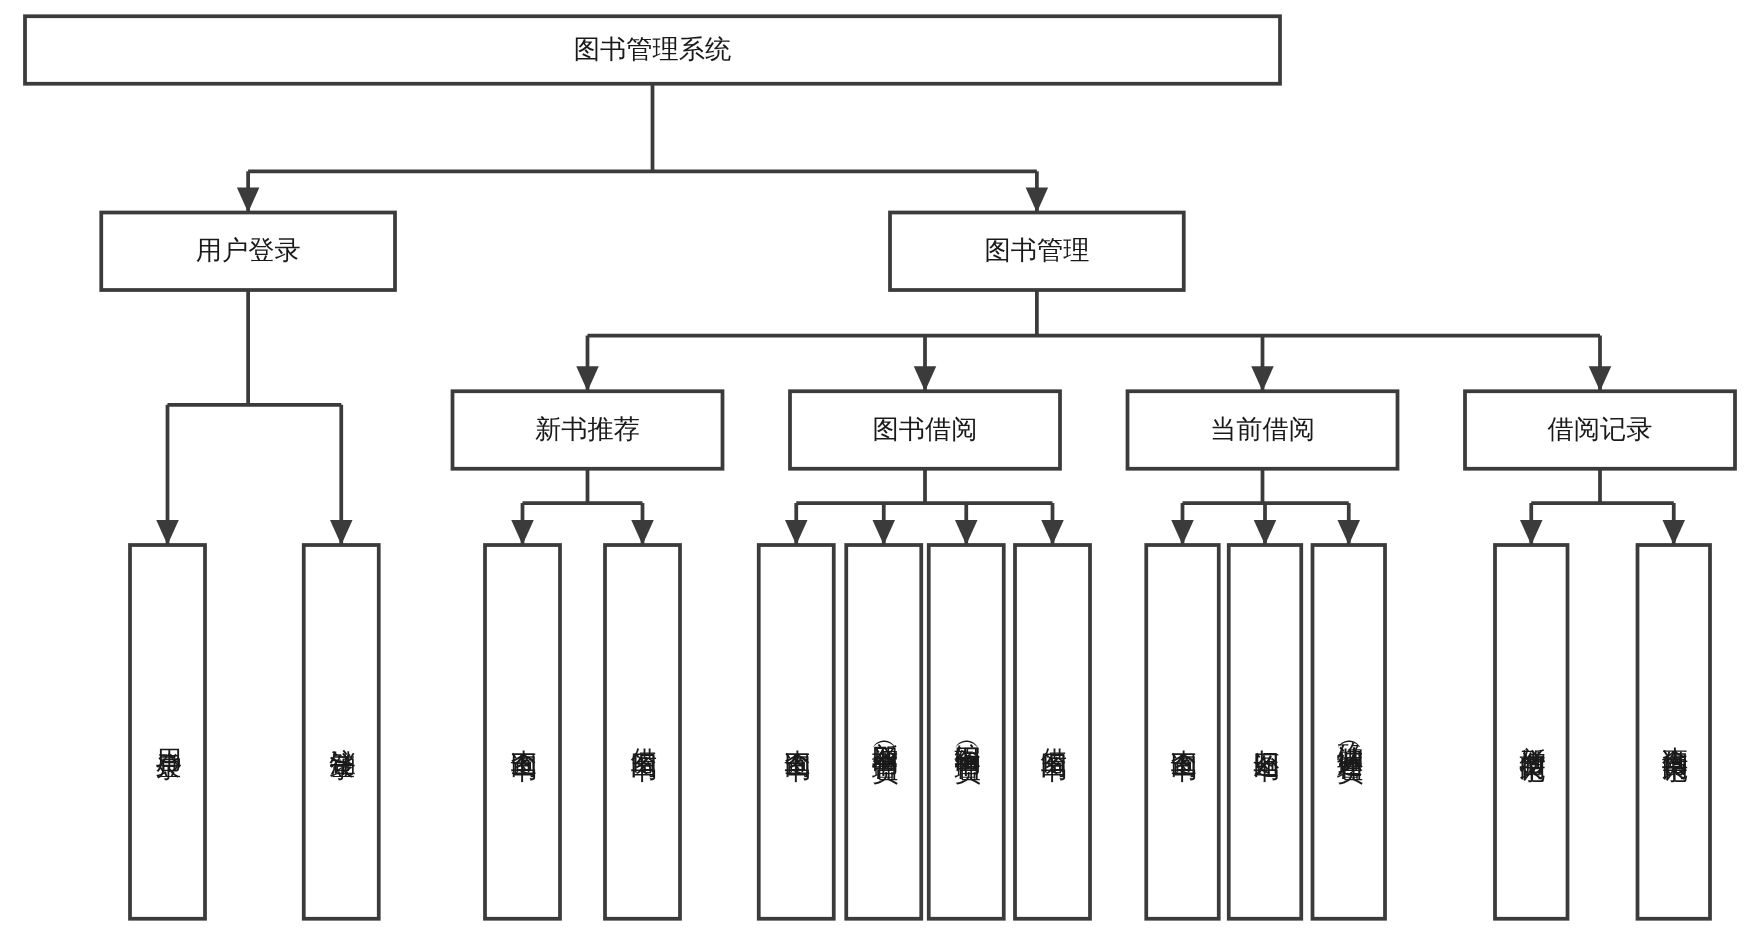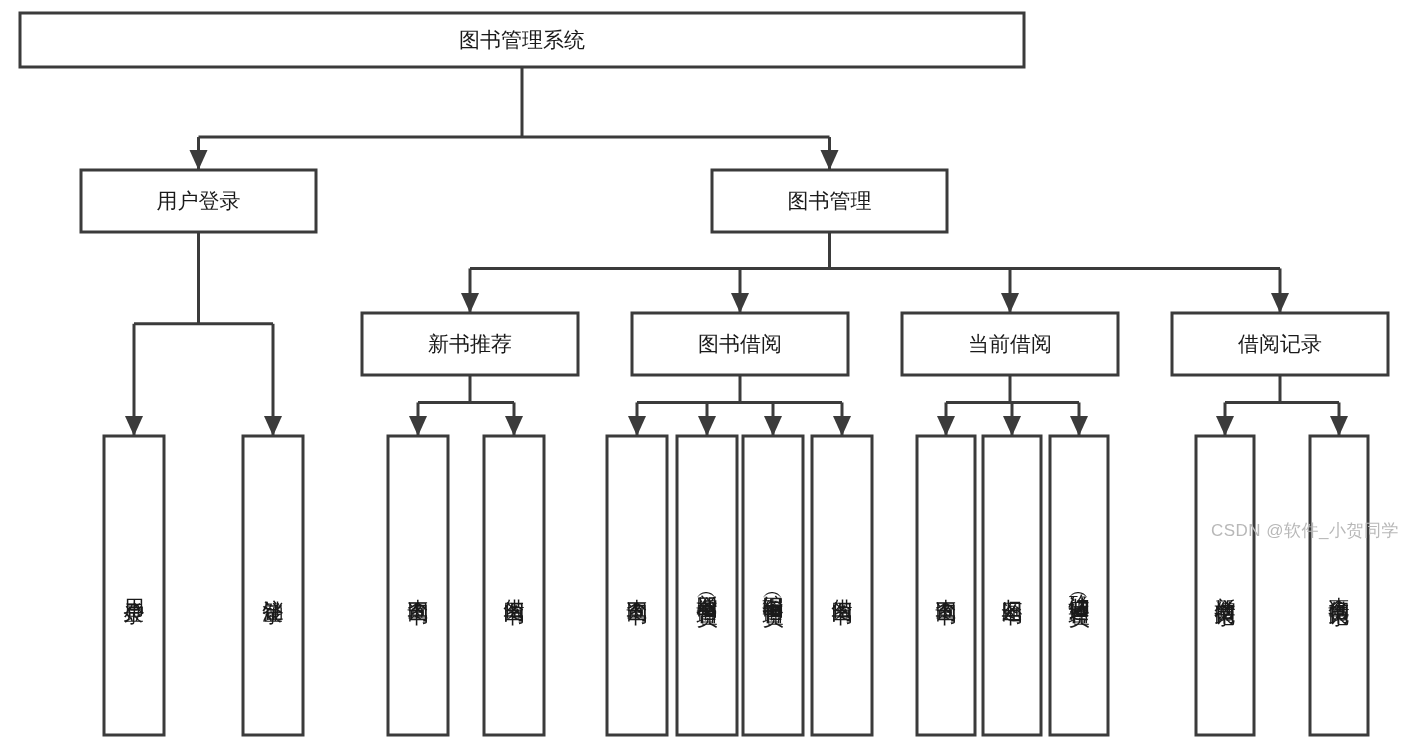--- a/index.html
+++ b/index.html
@@ -223,14 +223,13 @@
         <span class="vert-text">确认归还（管理员）</span>
       </div>
       <div class="vert-box" style="left: 1196px; top: 436px; width: 58px; height: 299px;">
         <span class="vert-text">新增借阅记录</span>
       </div>
       <div class="vert-box" style="left: 1310px; top: 436px; width: 58px; height: 299px;">
         <span class="vert-text">查询借阅记录</span>
       </div>
     </div>
 
-  <div class="watermark">CSDN @软件_小贺同学</div>
 </div>
 
 </body></html>

